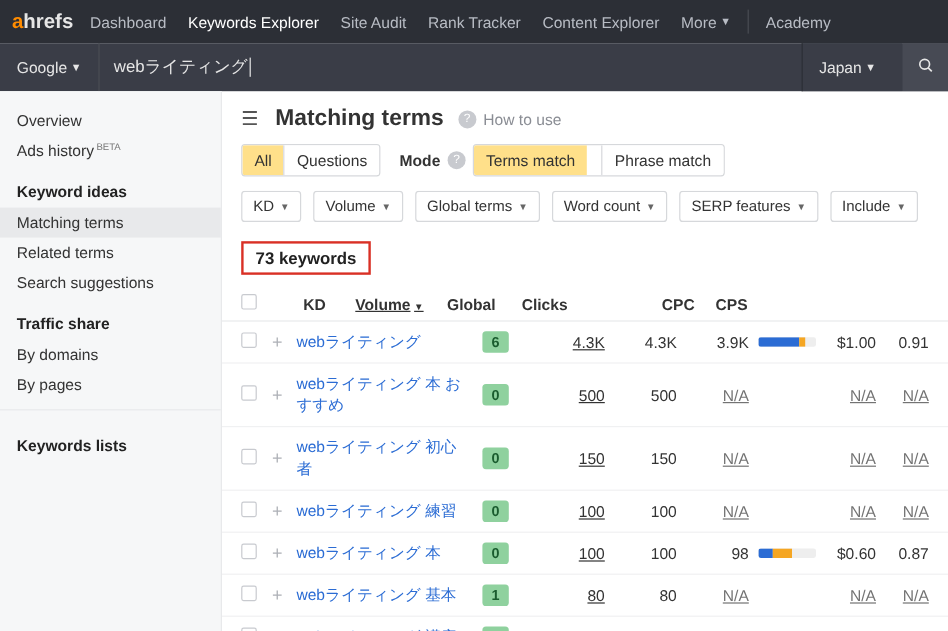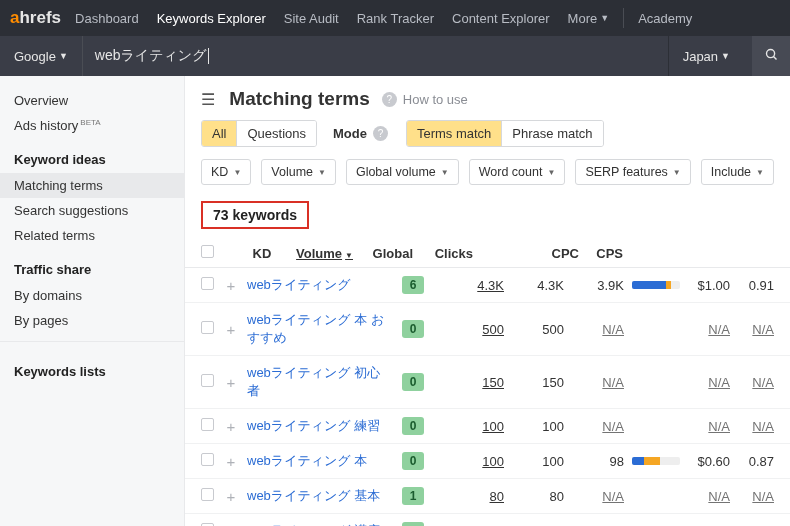--- a/index.html
+++ b/index.html
@@ -129,22 +129,22 @@
 
 <div class="content">
 
   <div class="sidebar">
     <div class="side-item small">Overview</div>
     <div class="side-item small">
       <span>Ads history</span><span class="beta">BETA</span>
     </div>
     <div class="side-header">Keyword ideas</div>
     <div class="side-item active">Matching terms</div>
+    <div class="side-item">Related terms</div>
     <div class="side-item">Search suggestions</div>
-    <div class="side-item">Related terms</div>
     <div class="side-header">Traffic share</div>
     <div class="side-item">By domains</div>
     <div class="side-item">By pages</div>
     <div class="side-divider"></div>
     <div class="side-header">Keywords lists</div>
   </div>
 
   <div class="main">
     <div class="titlebar">
       <span class="hamburger-icon">☰</span>
@@ -153,37 +153,37 @@
       <span class="howto">How to use</span>
     </div>
 
     <div class="modebar">
       <div class="tab-group">
         <div class="tab sel">All</div>
         <div class="tab">Questions</div>
       </div>
       <span class="mode-label">Mode</span>
       <span class="help-icon">?</span>
-      <div class="tab-group" style="margin-left:12px;">
+      <div class="tab-group" style="margin-left:0;gap:12px;">
         <div class="tab sel">Terms match</div>
         <div class="tab">Phrase match</div>
       </div>
     </div>
 
     <div class="filterbar">
       <div class="chip">
           <span>KD</span>
           <span class="tri">▼</span>
         </div>
       <div class="chip">
           <span>Volume</span>
           <span class="tri">▼</span>
         </div>
       <div class="chip">
-          <span>Global volume</span>
+          <span>Global terms</span>
           <span class="tri">▼</span>
         </div>
       <div class="chip">
           <span>Word count</span>
           <span class="tri">▼</span>
         </div>
       <div class="chip">
           <span>SERP features</span>
           <span class="tri">▼</span>
         </div>

